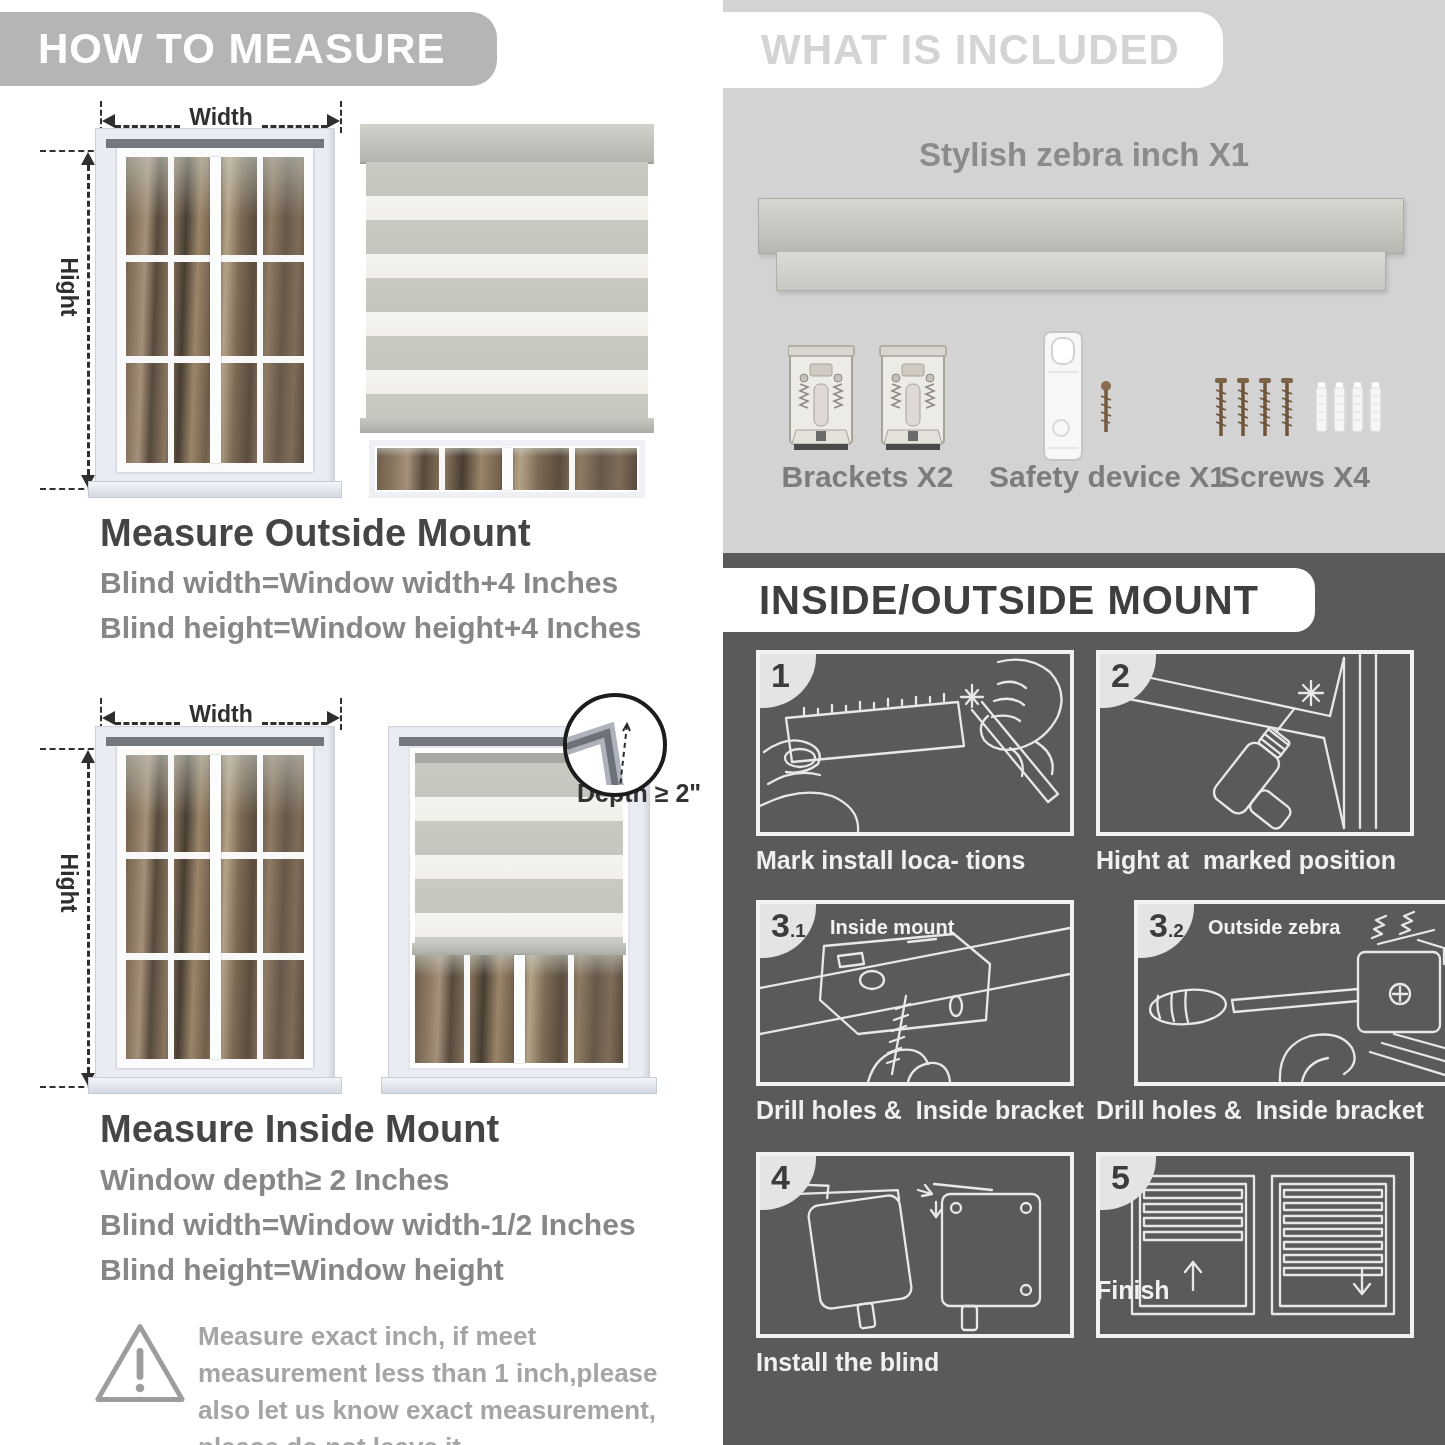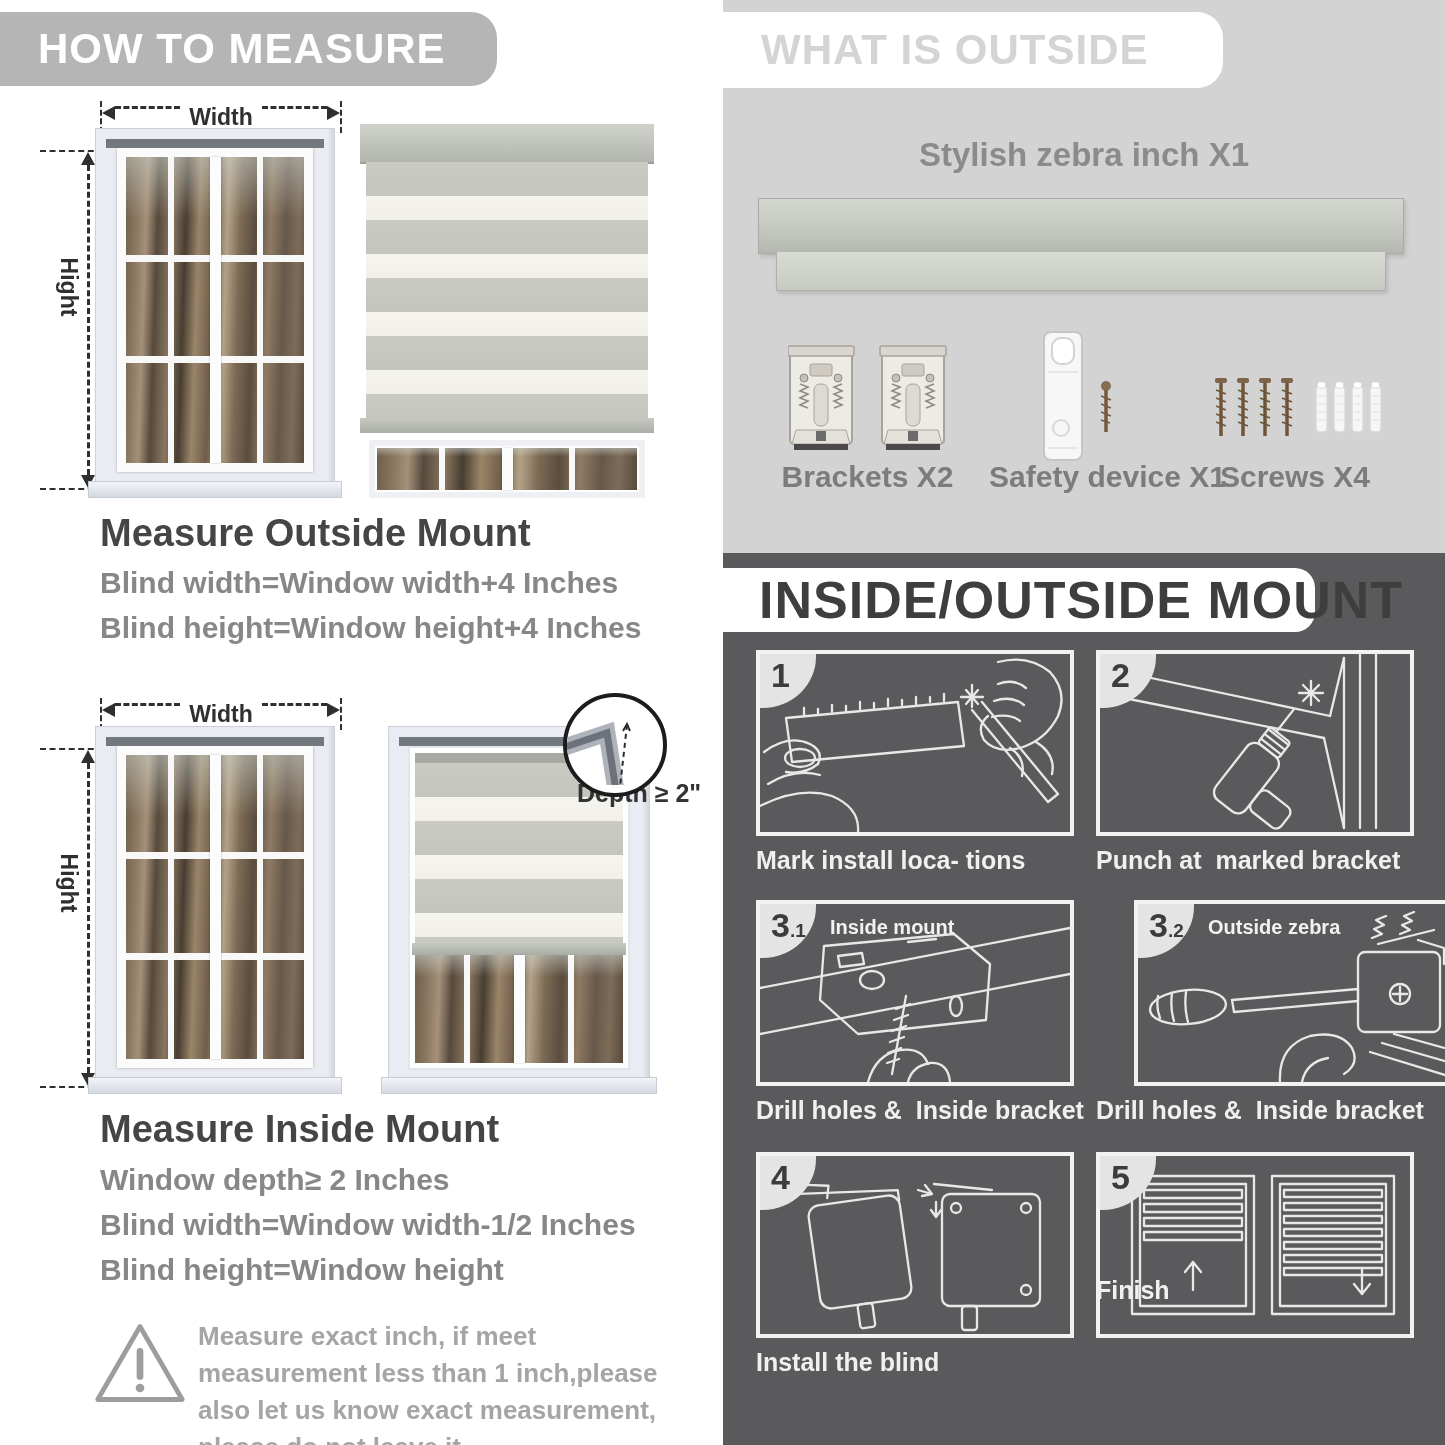--- a/index.html
+++ b/index.html
@@ -9,25 +9,25 @@
 
   
   .banner{position:absolute;font-weight:bold;letter-spacing:1px;white-space:nowrap;}
   .banner-left{left:0;top:12px;width:497px;height:74px;line-height:74px;
        background:#b5b5b5;color:#fff;font-size:42px;padding-left:38px;
        border-radius:0 26px 26px 0;box-sizing:border-box;}
   .banner-included{left:723px;top:12px;width:500px;height:76px;line-height:76px;
        background:#fff;color:#d4d4d4;font-size:42px;padding-left:38px;
        border-radius:0 26px 26px 0;box-sizing:border-box;}
   .banner-mount{left:723px;top:568px;width:592px;height:64px;line-height:64px;
-       background:#fff;color:#3e3e3e;font-size:52px;padding-left:36px;
+       background:#fff;color:#3e3e3e;font-size:40px;padding-left:36px;
        border-radius:0 20px 20px 0;box-sizing:border-box;}
 
   
-  .harrow{position:absolute;display:flex;align-items:flex-start;height:22px;}
+  .harrow{position:absolute;display:flex;align-items:flex-end;height:22px;}
   .harrow .dash{flex:1;border-top:3px dashed #2f2f2f;height:0;}
   .ah{width:0;height:0;border-top:7px solid transparent;border-bottom:7px solid transparent;}
   .ah-l{border-right:13px solid #2f2f2f;}
   .ah-r{border-left:13px solid #2f2f2f;}
   .harrow .lbl{padding:0 9px;font-size:23px;font-weight:bold;color:#2f2f2f;line-height:22px;}
   .tickv{position:absolute;height:32px;border-left:2px dashed #2f2f2f;top:-5px;}
   .tickh{position:absolute;width:92px;border-top:2px dashed #2f2f2f;}
   .varrow{position:absolute;display:flex;flex-direction:column;align-items:center;width:20px;}
   .varrow .vdash{flex:1;border-left:3px dashed #2f2f2f;width:0;}
   .av{width:0;height:0;border-left:7px solid transparent;border-right:7px solid transparent;}
@@ -217,21 +217,21 @@
 <div class="mline" style="left:100px;top:1253px">Blind height=Window height</div>
 
 <svg class="abs" style="left:92px;top:1318px" width="96" height="90" viewBox="0 0 100 92">
   <path d="M50 8 L94 84 L6 84 Z" fill="none" stroke="#9d9d9d" stroke-width="5" stroke-linejoin="round"></path>
   <path d="M50 34 L50 60" stroke="#9d9d9d" stroke-width="7" stroke-linecap="round"></path>
   <circle cx="50" cy="72" r="4.5" fill="#9d9d9d"></circle>
 </svg>
 <div class="warn-text" style="left:198px;top:1318px;width:470px">Measure exact inch, if meet measurement less than 1 inch,please also let us know exact measurement, please do not leave it</div>
 
 <div class="abs right-top"></div>
-<div class="banner banner-included">WHAT IS OUTSIDE</div>
+<div class="banner banner-included">WHAT IS INCLUDED</div>
 <div class="blind-label">Stylish zebra inch X1</div>
 
 <div class="abs rail-top"></div>
 <div class="abs rail-bot"></div>
 
 <svg class="parts" style="left:788px;top:342px" width="160" height="115" viewBox="0 0 160 115">
   <g id="brk">
     <rect x="2" y="10" width="62" height="92" rx="4" fill="#edebe6" stroke="#a8a39b" stroke-width="2"></rect>
     <rect x="0" y="4" width="66" height="10" rx="2" fill="#dad6cf" stroke="#a8a39b" stroke-width="1.5"></rect>
     <rect x="22" y="22" width="22" height="12" rx="2" fill="#cfcac2" stroke="#a8a39b"></rect>
@@ -314,21 +314,21 @@
       <rect x="108" y="100" width="70" height="38" rx="10"></rect>
       <rect x="178" y="106" width="20" height="26" rx="3"></rect>
       <path d="M183 106 v26 M189 106 v26 M195 106 v26"></path>
       <rect x="120" y="138" width="26" height="38" rx="7"></rect>
       <path d="M198 114 h28" stroke-width="4"></path>
     </g>
     <path d="M203 31 l16 16 M219 31 l-16 16 M211 27 v24 M199 39 h24"></path>
   </svg>
   <div class="badge"><span>2</span><span class="sub"></span></div>
 </div>
-<div class="caption" style="left:1096px;top:846px">Punch at  marked bracket</div>
+<div class="caption" style="left:1096px;top:846px">Hight at  marked position</div>
 
 <div class="panel" style="left:756px;top:900px">
   <svg class="art" viewBox="0 0 310 178">
     <path d="M0 84 L310 24"></path>
       <path d="M0 130 L310 70"></path>
     <path d="M64 42 L194 30 L230 60 L226 116 L98 130 L60 96 Z"></path>
     <path d="M78 52 l24 -3 l2 11 l-24 3 Z"></path>
     <path d="M148 38 l28 -3"></path>
     <ellipse cx="112" cy="76" rx="12" ry="9"></ellipse>
     <ellipse cx="196" cy="102" rx="6" ry="10"></ellipse>

